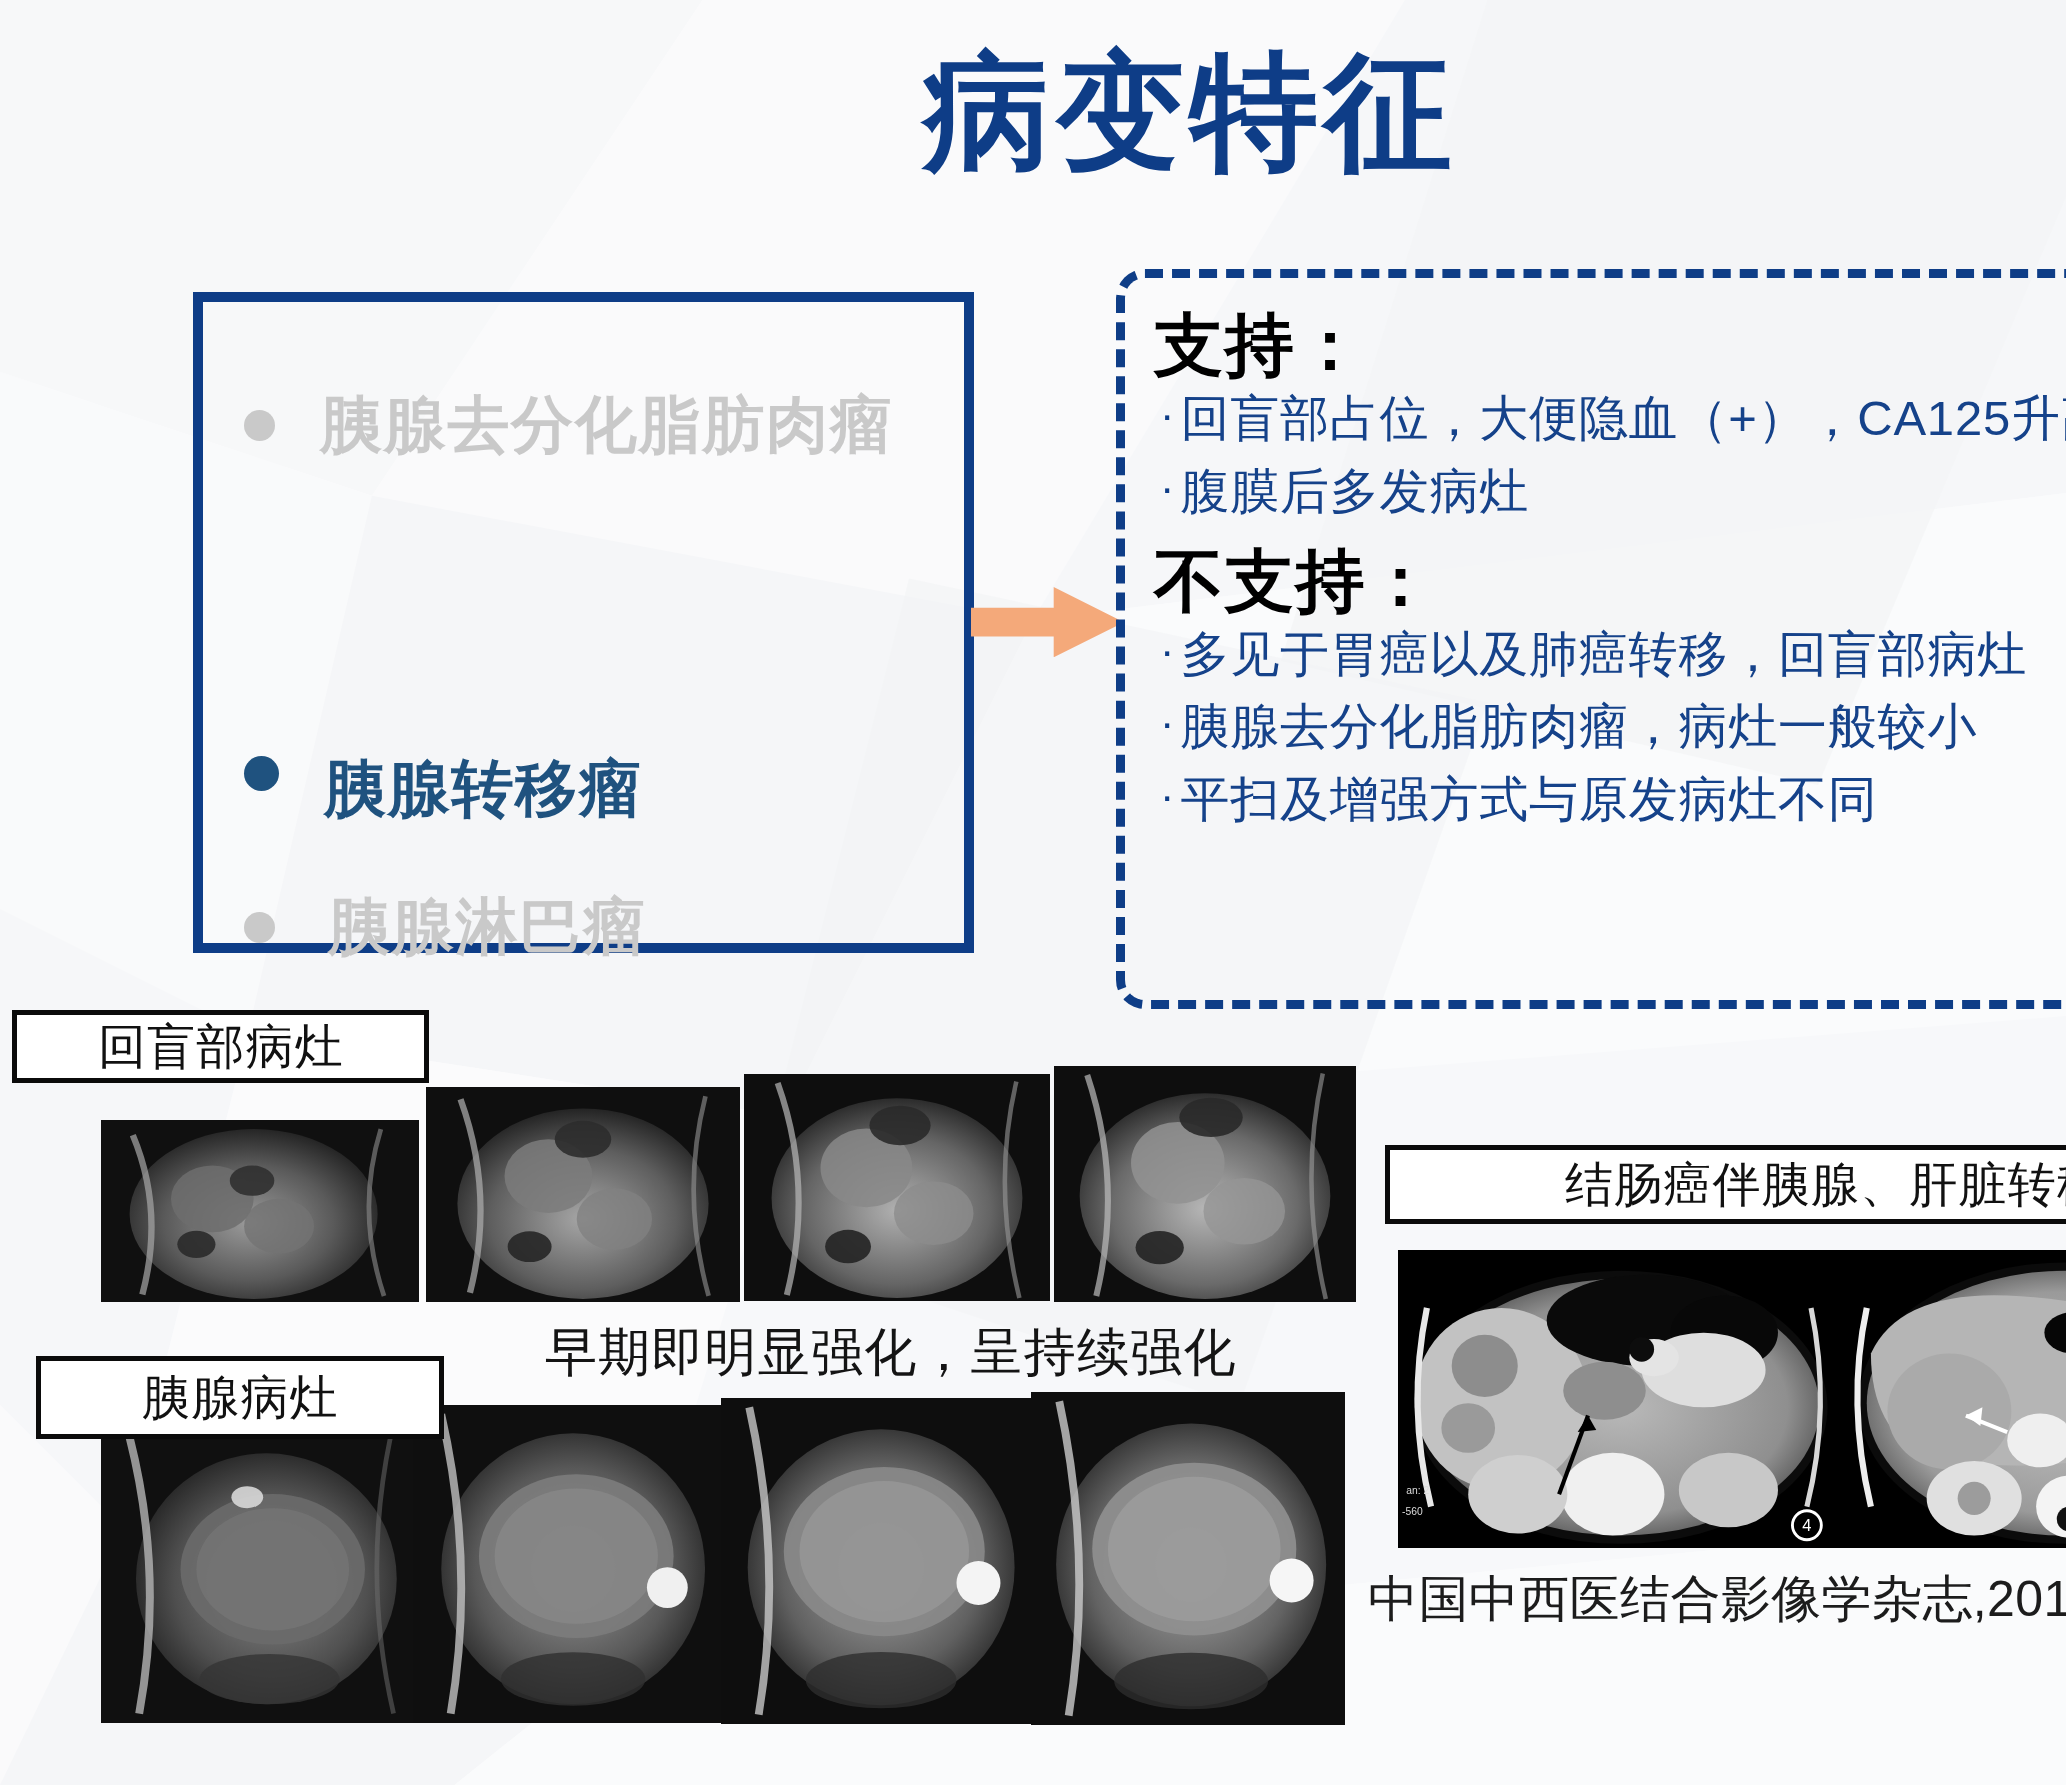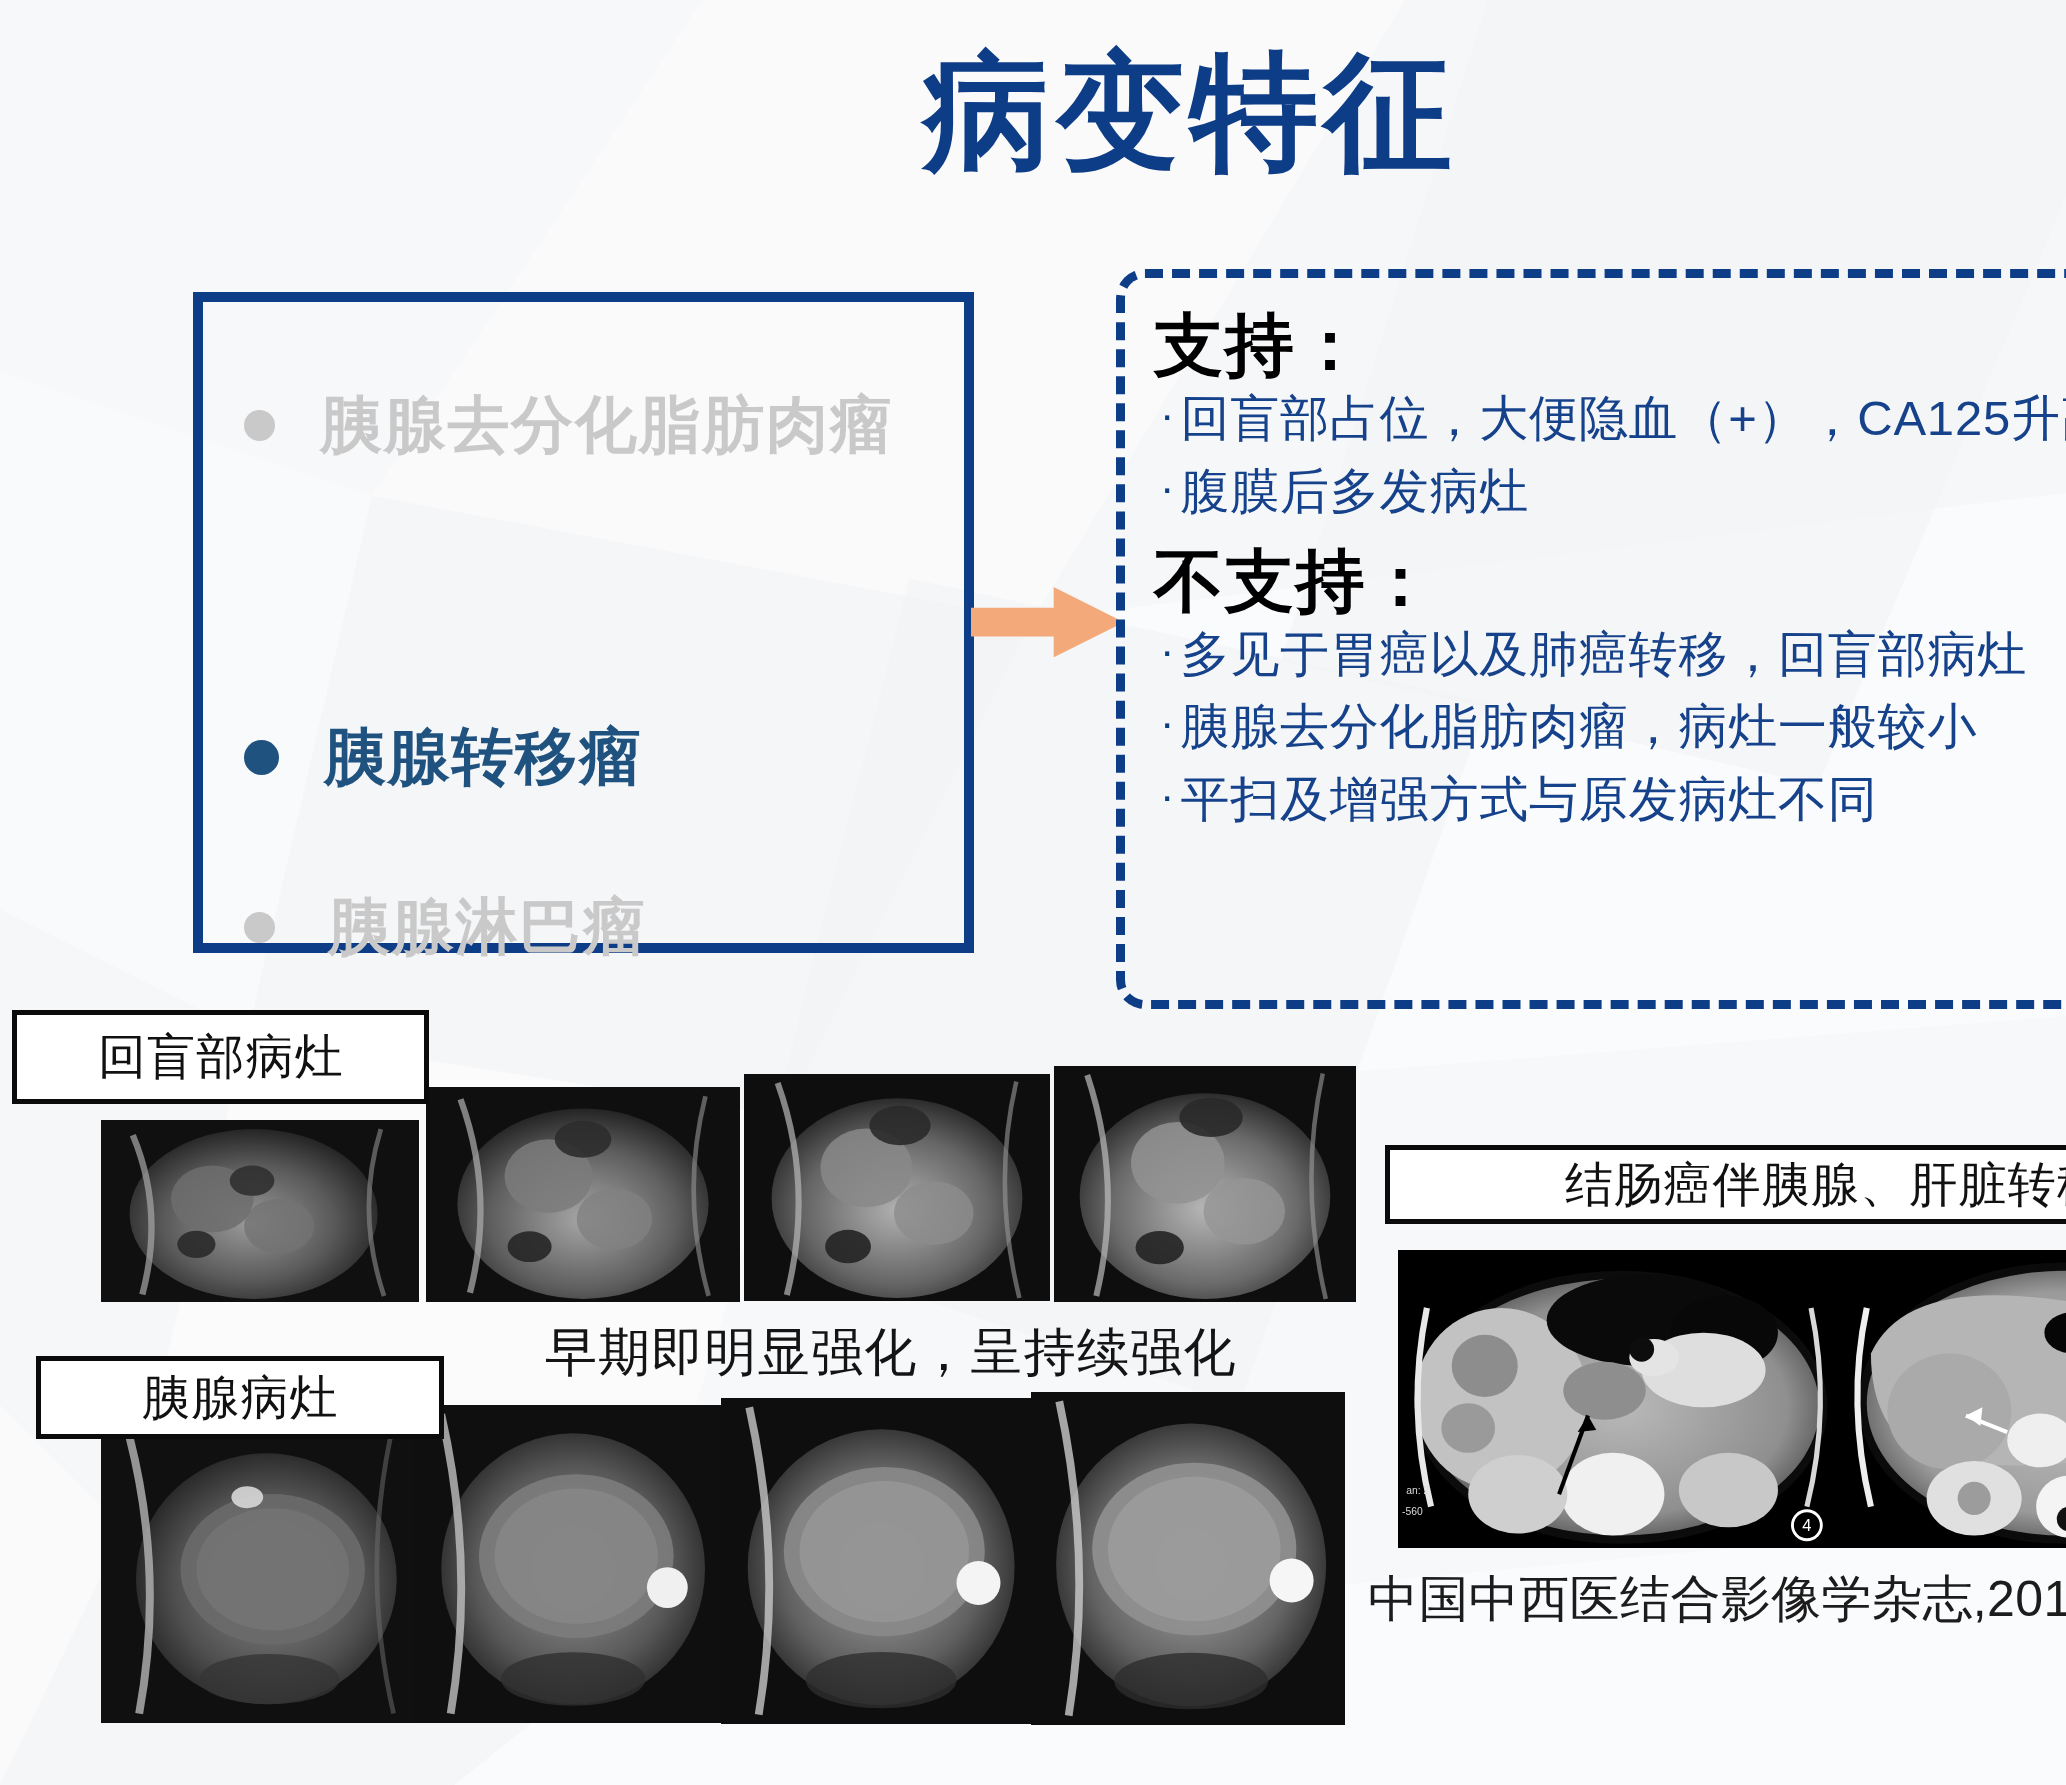--- a/index.html
+++ b/index.html
@@ -58,21 +58,21 @@
     flex: 0 0 auto;
     margin-right: 45px;
   }
   .dx-item .lbl {
     font-size: 62px;
     font-weight: 700;
     color: #c9c9c9;
     letter-spacing: 1.7px;
   }
   .dx-item.active .dot { background: #1F527F; width: 35px; height: 35px; }
-  .dx-item.active .lbl { color: #1F527F; }
+  .dx-item.active .lbl { color: #1F527F; margin-top: 32px; }
   .dx-item.i0 { top: 81px; }
   .dx-item.i1 { top: 245px; }
   .dx-item.i2 { top: 413px; }
   .dx-item.i3 { top: 583px; gap: 8px; }
 
   
   #arrow {
     position: absolute;
     left: 971px; top: 587px;
     width: 153px; height: 70px;
@@ -130,21 +130,21 @@
     display: flex;
     align-items: center;
     justify-content: center;
     font-size: 48px;
     font-weight: 500;
     color: #111111;
     letter-spacing: 1.2px;
     white-space: nowrap;
     z-index: 6;
   }
-  #cap-ileocecal { left: 12.4px; top: 1010px; width: 417px; height: 94px; font-family: Liberation Serif, serif; }
+  #cap-ileocecal { left: 12.4px; top: 1010px; width: 417px; height: 73px; font-family: Liberation Serif, serif; }
   #cap-pancreas  { left: 12.4px; top: 1356px; width: 408px;  height: 83px; margin-left: 24px; }
   #cap-ct        { left: 1385px; top: 1145px; width: 901px; height: 79px; }
 
   
   .cap-plain {
     position: absolute;
     font-size: 52px;
     font-weight: 500;
     color: #141414;
     letter-spacing: 1.2px;

